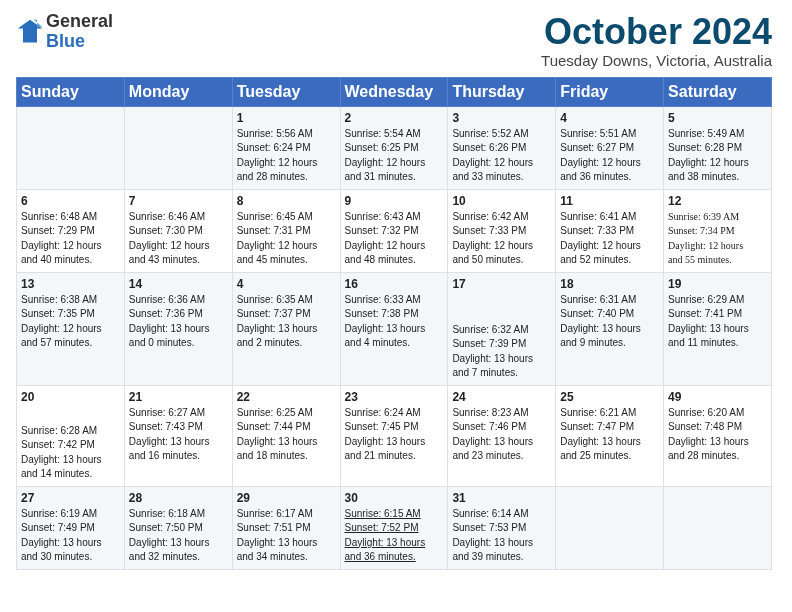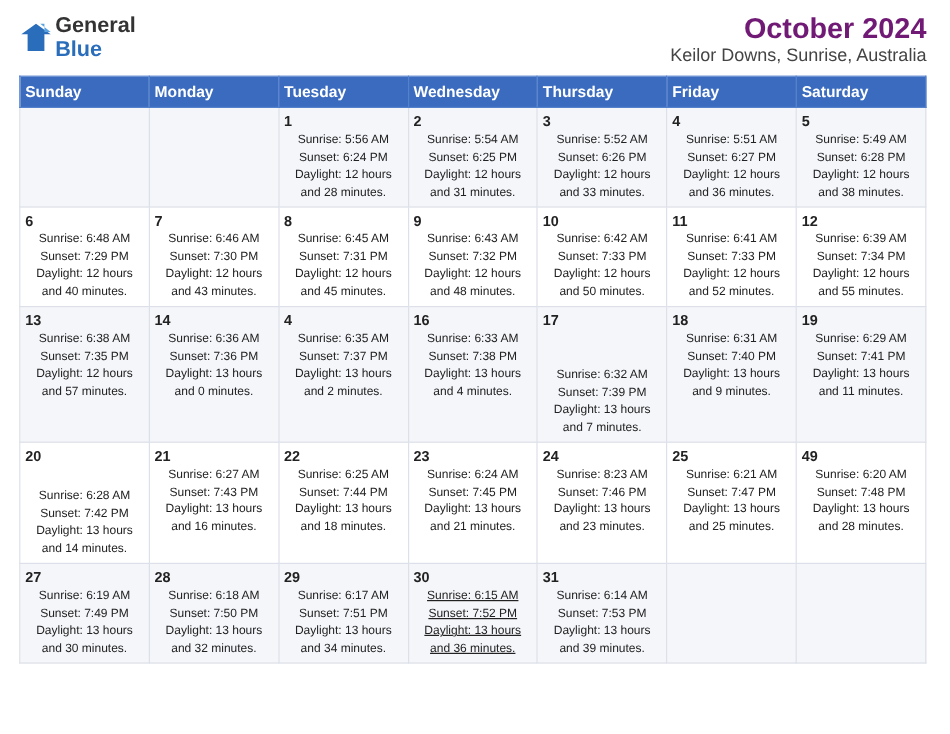--- a/index.html
+++ b/index.html
@@ -41,38 +41,38 @@
     }
     .logo-icon {
       width: 28px;
       height: 28px;
       margin-right: 2px;
     }
     .title-block {
       text-align: right;
     }
     .month-title {
-      font-size: 24px;
-      font-weight: bold;
-      color: #701a75;
+      font-size: 36px;
+      font-weight: bold;
+      color: #0c4a6e;
       line-height: 1.1;
     }
     .location {
       font-size: 15px;
       color: #444;
     }
     table {
       width: 100%;
       border-collapse: collapse;
       table-layout: fixed;
     }
     thead tr th {
       background: #3a6bbf;
       color: #fff;
-      font-size: 13px;
+      font-size: 16px;
       font-weight: bold;
       padding: 5px 4px;
       text-align: left;
       border: 1px solid #5580cc;
     }
     tbody tr td {
       vertical-align: top;
       font-size: 10.5px;
       color: #222;
       padding: 4px 4px 4px 4px;
@@ -89,42 +89,41 @@
     .day-num {
       font-weight: bold;
       font-size: 12px;
       display: block;
       margin-bottom: 2px;
     }
     .day-info {
       font-size: 10px;
       line-height: 1.45;
       color: #222;
-      text-align: center;
     }
   </style>
 </head>
 <body>
 
 <div class="page">
   <div class="header">
     <div class="logo">
 
       <svg class="logo-icon" viewBox="0 0 32 32">
         <polygon points="16,2 30,12 24,12 24,28 8,28 8,12 2,12" fill="#2a6ebb"></polygon>
         <polygon points="20,2 30,10 24,10 24,2" fill="#5ba3e0"></polygon>
       </svg>
       <div class="logo-text">
         <span class="logo-general">General</span>
         <span class="logo-blue">Blue</span>
       </div>
     </div>
     <div class="title-block">
       <div class="month-title">October 2024</div>
-      <div class="location">Keilor Downs, Sunrise, Australia</div>
+      <div class="location">Tuesday Downs, Victoria, Australia</div>
     </div>
   </div>
 
   <table>
     <thead>
       <tr>
         <th>Sunday</th>
         <th>Monday</th>
         <th>Tuesday</th>
         <th>Wednesday</th>
@@ -211,21 +210,21 @@
           </td>
           <td>
             <span class="day-num">11</span>
             <div class="day-info" style="white-space: pre-line;">Sunrise: 6:41 AM
 Sunset: 7:33 PM
 Daylight: 12 hours
 and 52 minutes.</div>
           </td>
           <td>
             <span class="day-num">12</span>
-            <div class="day-info" style="white-space: pre-line;">Sunrise: 6:39 AM
+            <div class="day-info" style="white-space: pre-line; font-family: Liberation Serif, serif;">Sunrise: 6:39 AM
 Sunset: 7:34 PM
 Daylight: 12 hours
 and 55 minutes.</div>
           </td>
         </tr>
         <tr>
           <td>
             <span class="day-num">13</span>
             <div class="day-info" style="white-space: pre-line;">Sunrise: 6:38 AM
 Sunset: 7:35 PM

